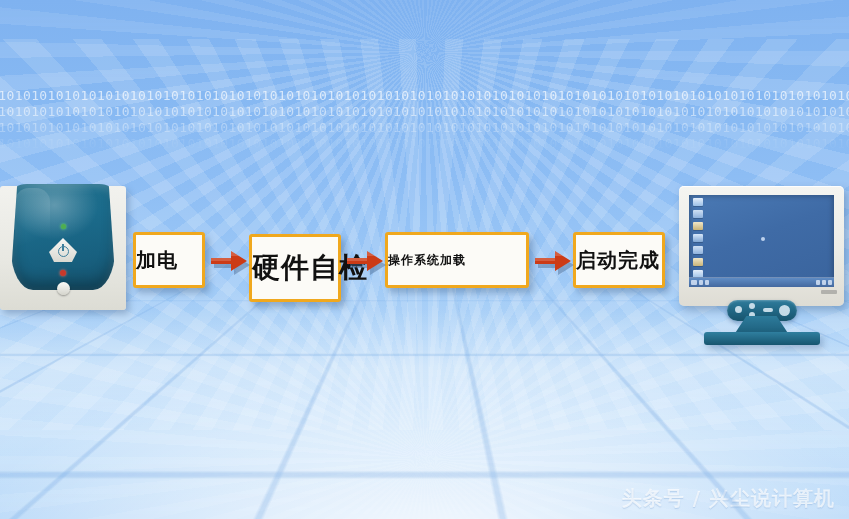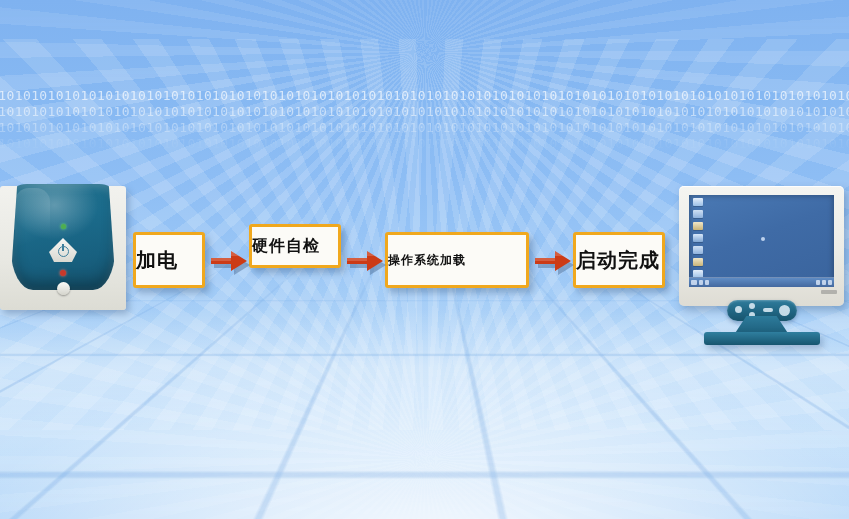--- a/index.html
+++ b/index.html
@@ -240,21 +240,21 @@
         <i></i>
       </div>
     <div class="led red"></div>
     <div class="tower-btn2"></div>
   </div>
 
   <div id="flow-layer">
       <div class="flowbox" style="left: 133px; top: 232px; width: 72px; height: 56px; font-size: 20px; border-color: rgb(240, 168, 30); background: rgb(252, 251, 247);">
         <span>加电</span>
       </div>
-      <div class="flowbox" style="left: 249px; top: 224px; width: 92px; height: 44px; font-size: 16px; border-color: rgb(240, 168, 30); background: rgb(252, 251, 247);">
+      <div class="flowbox" style="left: 249px; top: 234px; width: 92px; height: 68px; font-size: 28px; border-color: rgb(240, 168, 30); background: rgb(252, 251, 247);">
         <span>硬件自检</span>
       </div>
       <div class="flowbox" style="left: 385px; top: 232px; width: 144px; height: 56px; font-size: 12px; border-color: rgb(240, 168, 30); background: rgb(252, 251, 247);">
         <span>操作系统加载</span>
       </div>
       <div class="flowbox" style="left: 573px; top: 232px; width: 92px; height: 56px; font-size: 20px; border-color: rgb(240, 168, 30); background: rgb(252, 251, 247);">
         <span>启动完成</span>
       </div>
       <div class="arrow" style="left: 208px; top: 246px; width: 42px; height: 30px;">
         <svg width="42" height="30" viewBox="0 0 42 30">
@@ -313,13 +313,14 @@
       <div class="btn b1"></div>
       <div class="btn b2"></div>
       <div class="btn b3"></div>
       <div class="btn b4"></div>
       <div class="btn b5"></div>
     </div>
     <div class="mon-neck"></div>
     <div class="mon-base"></div>
   </div>
 
+  <div class="watermark">头条号 / 兴尘说计算机</div>
 </div>
 
 </body></html>

